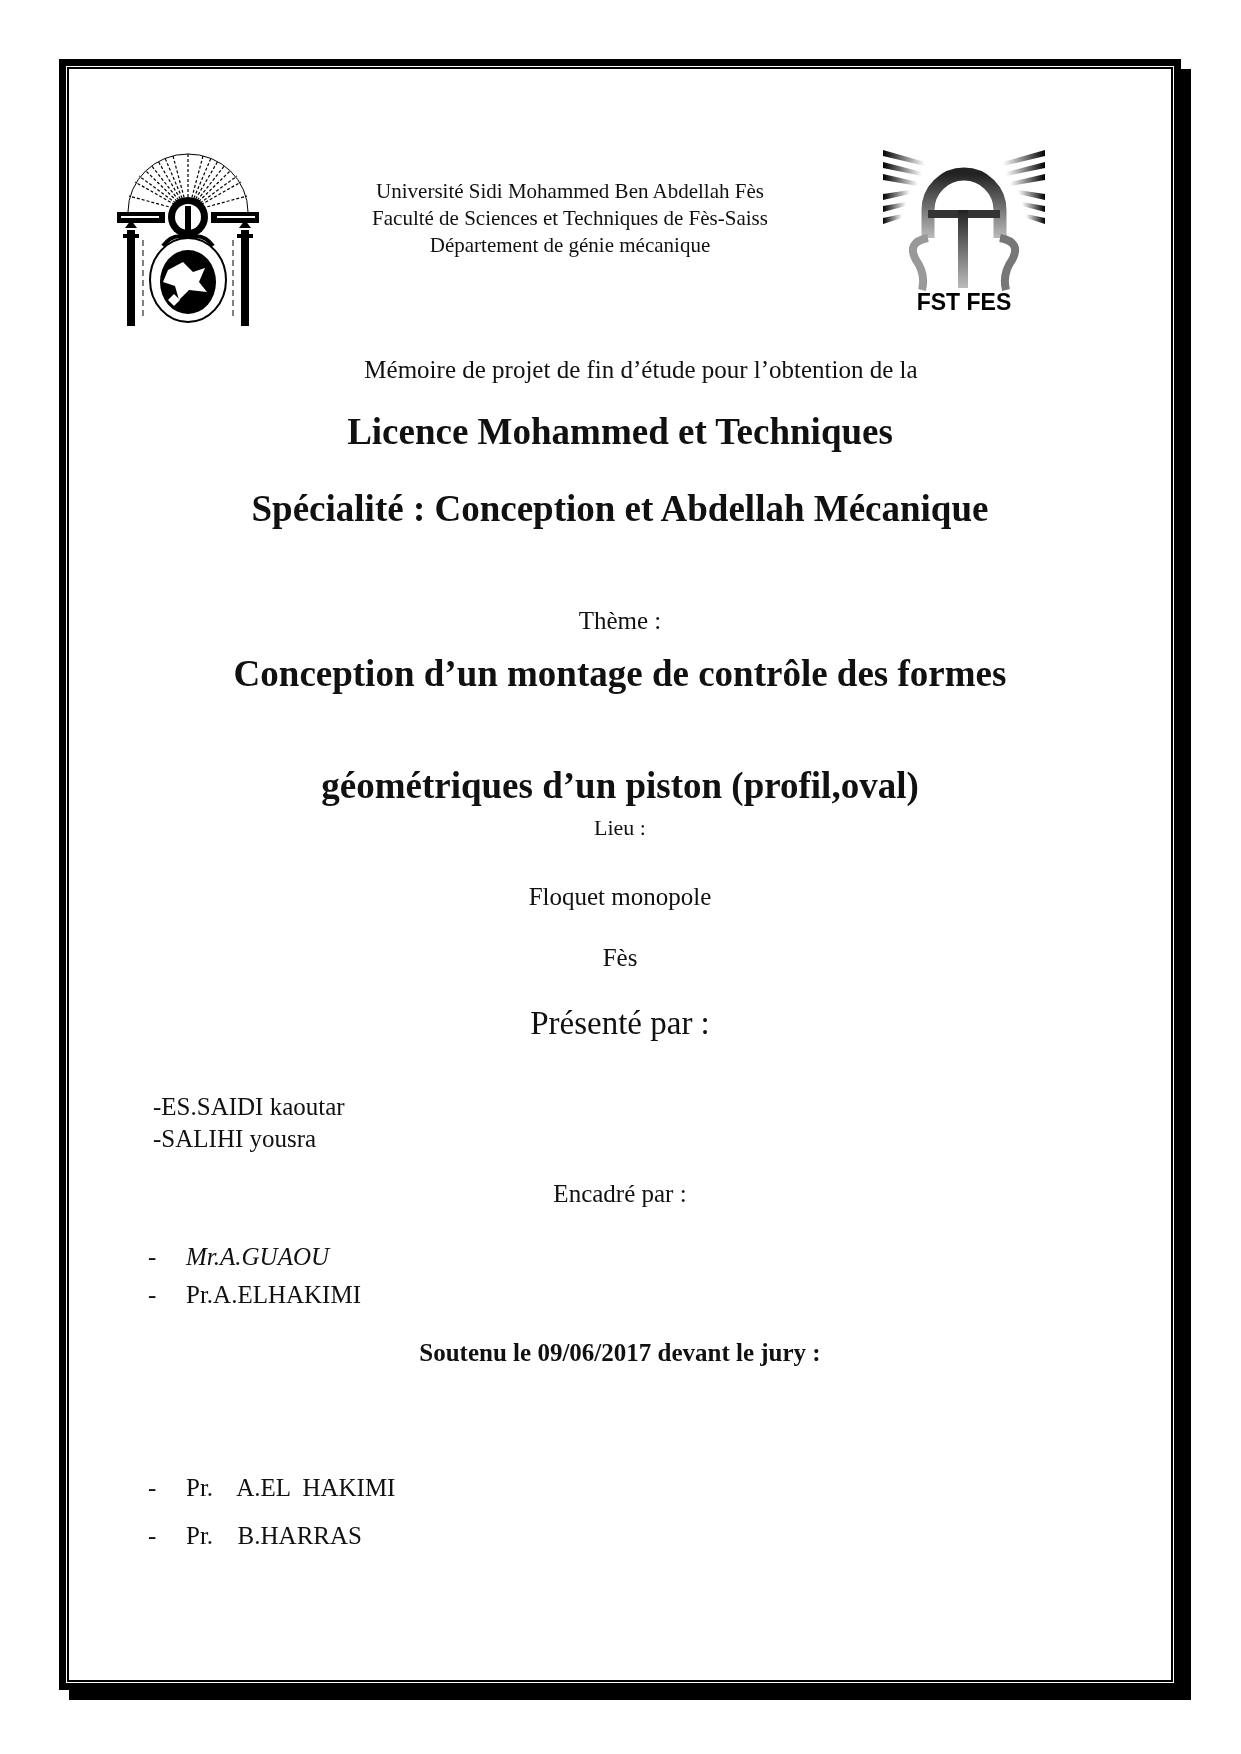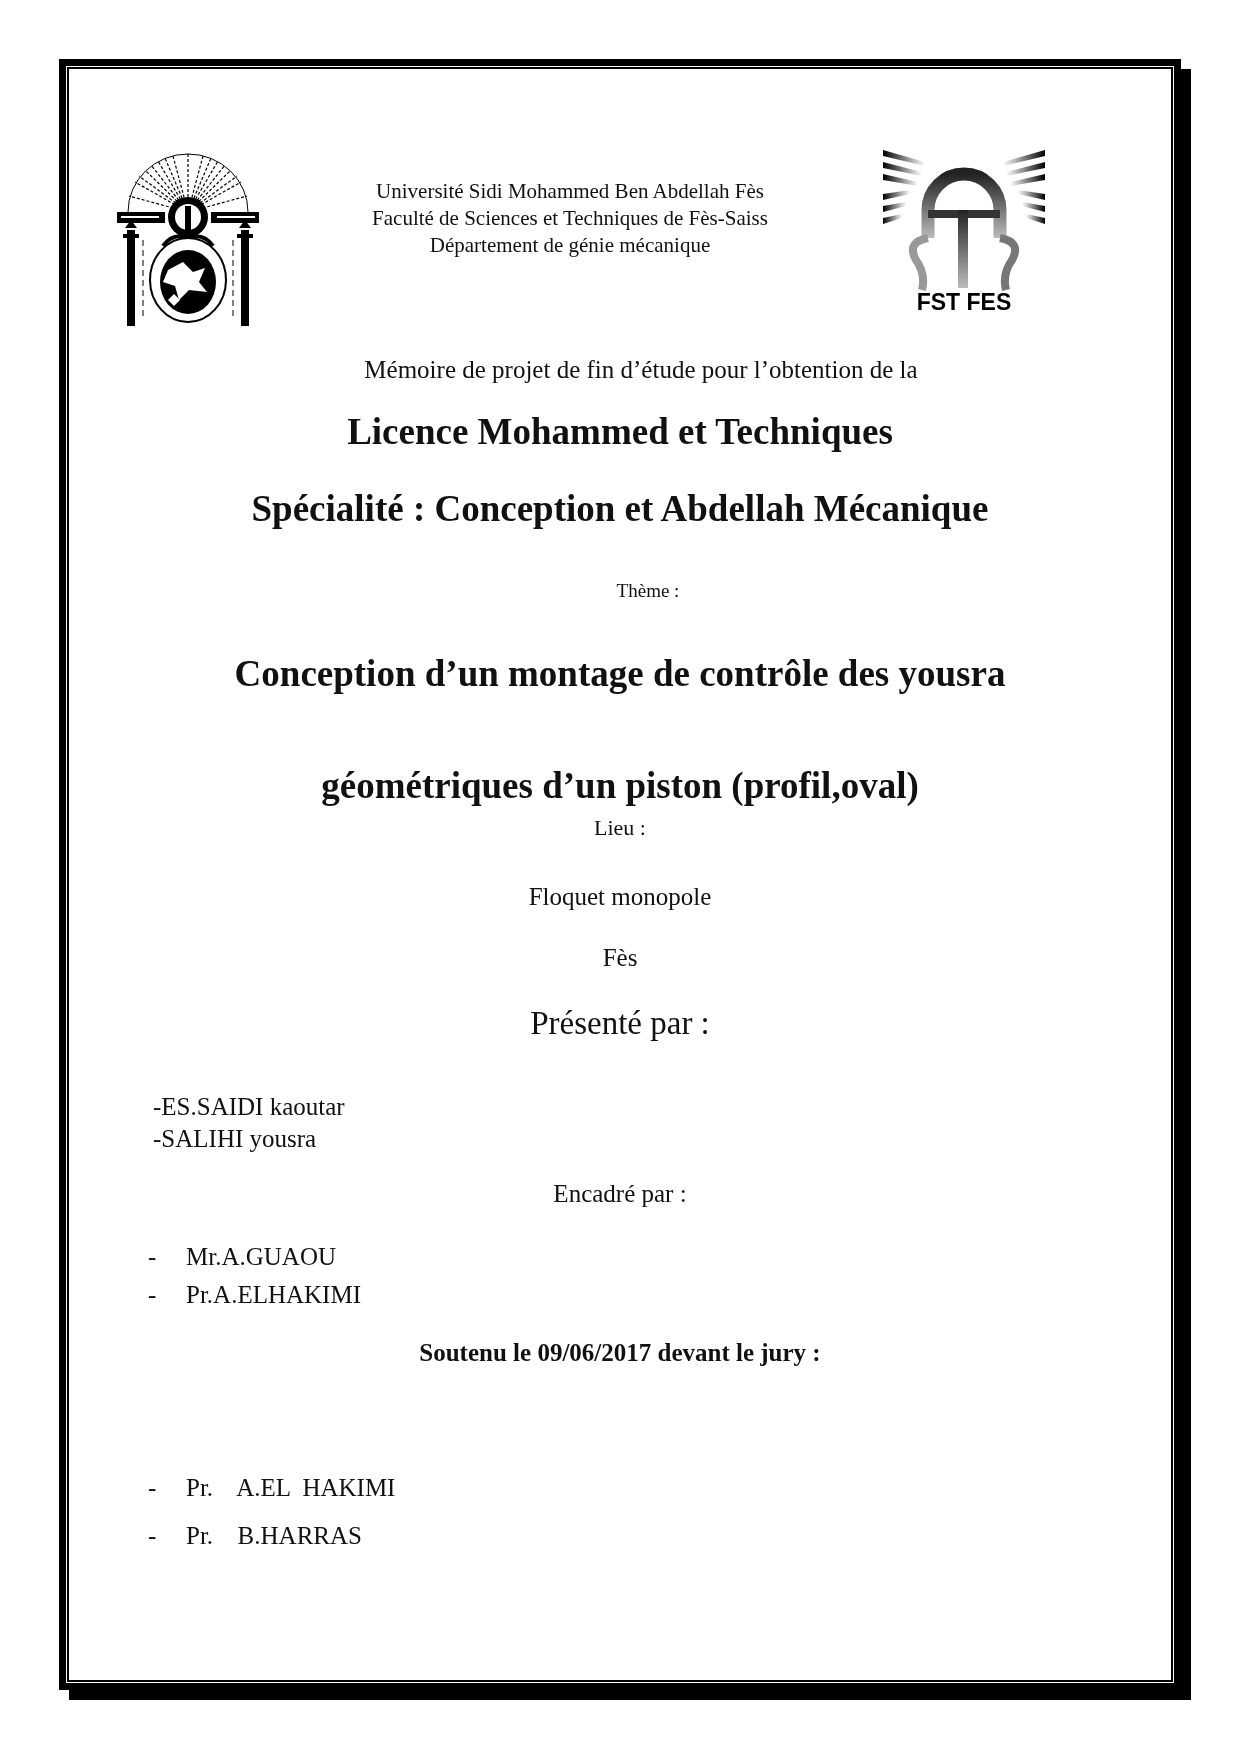--- a/index.html
+++ b/index.html
@@ -17,36 +17,36 @@
   .header-text { position: absolute; left: 300px; width: 540px; top: 178px; text-align: center;
                  font-size: 21px; line-height: 27px; }
   .header-text div { white-space: nowrap; }
 
   .logo-left { left: 113px; top: 150px; width: 150px; height: 178px; }
   .logo-right { left: 880px; top: 148px; width: 170px; height: 168px; }
 
   .intro { top: 356px; font-size: 25px; padding-left: 21px; }
   .degree { top: 410px; font-size: 37px; font-weight: bold; }
   .specialty { top: 487px; font-size: 37px; font-weight: bold; }
-  .theme-label { top: 580px; font-size: 19px; margin-left: 28px; }
+  .theme-label { top: 607px; font-size: 25px; }
   .title1 { top: 652px; font-size: 37px; font-weight: bold; }
   .title2 { top: 764px; font-size: 37px; font-weight: bold; }
   .place-label { top: 815px; font-size: 22px; }
   .place-name { top: 883px; font-size: 25px; }
   .place-city { top: 944px; font-size: 25px; }
   .presented-label { top: 1005px; font-size: 33px; }
 
   .left-line { position: absolute; left: 153px; font-size: 25px; white-space: nowrap; }
   .student1 { top: 1070px; margin-top: 23px; }
   .student2 { top: 1125px; }
   .supervised-label { top: 1180px; font-size: 25px; }
 
   .dash-item { position: absolute; left: 148px; font-size: 25px; white-space: nowrap; }
   .dash-item .dash { display: inline-block; width: 38px; }
-  .sup1 { top: 1243px; }
+  .sup1 { top: 1243px; font-style: italic; }
   .sup2 { top: 1281px; font-family: Liberation Serif, serif; }
 
   .defense { top: 1339px; font-size: 25px; font-weight: bold; }
 
   .jury1 { top: 1474px; }
   .jury2 { top: 1522px; }
   .jury-name { word-spacing: 6px; }
 </style>
 </head>
 <body>
@@ -142,21 +142,21 @@
     <path d="M48 90 q-22 4 -12 22 q10 14 6 30" fill="none" stroke="#999" stroke-width="8"></path>
     <path d="M120 90 q22 4 12 22 q-10 14 -6 30" fill="none" stroke="#777" stroke-width="8"></path>
     <text x="84" y="162" text-anchor="middle" font-family="Liberation Sans, DejaVu Sans, sans-serif" font-size="23" font-weight="bold" fill="#000">FST FES</text>
   </svg>
 </div>
 
 <div class="center intro">Mémoire de projet de fin d’étude pour l’obtention de la</div>
 <div class="center degree">Licence Mohammed et Techniques</div>
 <div class="center specialty">Spécialité : Conception et Abdellah Mécanique</div>
 <div class="center theme-label">Thème :</div>
-<div class="center title1">Conception d’un montage de contrôle des yousra</div>
+<div class="center title1">Conception d’un montage de contrôle des formes</div>
 <div class="center title2">géométriques d’un piston (profil,oval)</div>
 <div class="center place-label">Lieu :</div>
 <div class="center place-name">Floquet monopole</div>
 <div class="center place-city">Fès</div>
 <div class="center presented-label">Présenté par :</div>
 
 <div class="left-line student1">-ES.SAIDI kaoutar</div>
 <div class="left-line student2">-SALIHI yousra</div>
 
 <div class="center supervised-label">Encadré par :</div>

